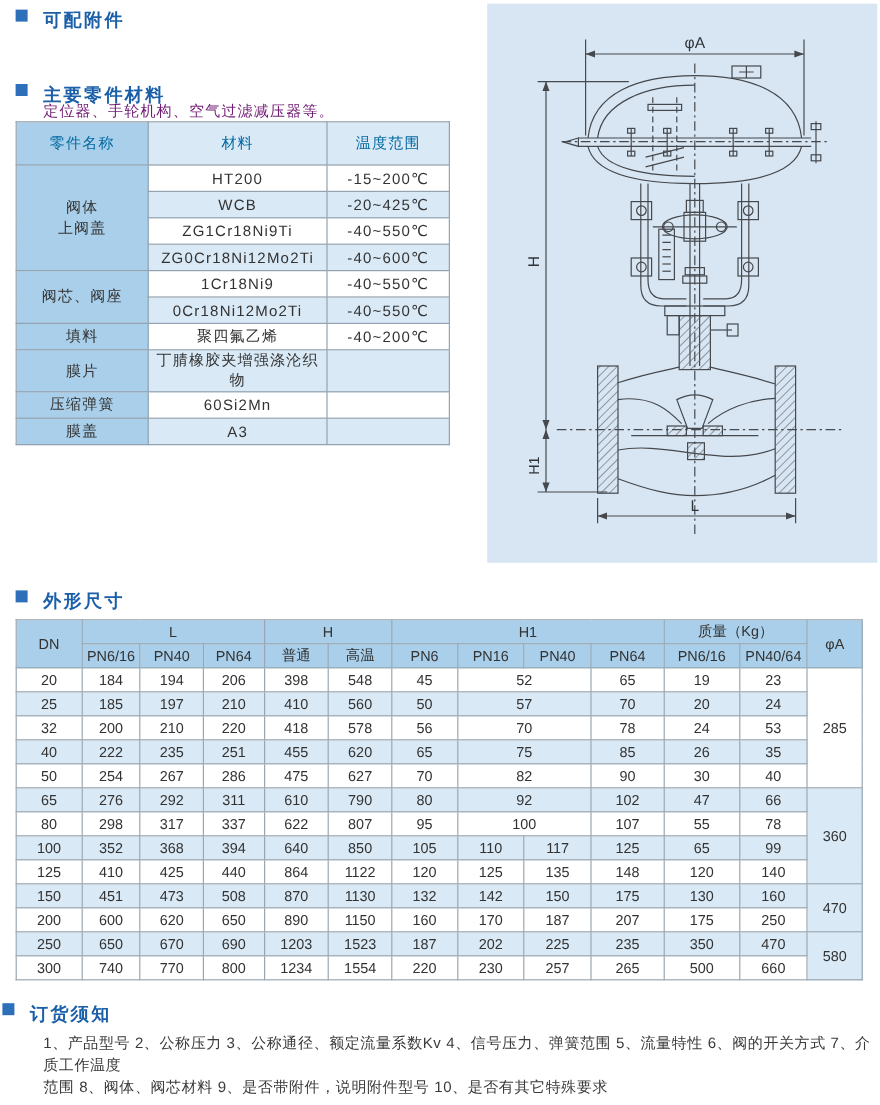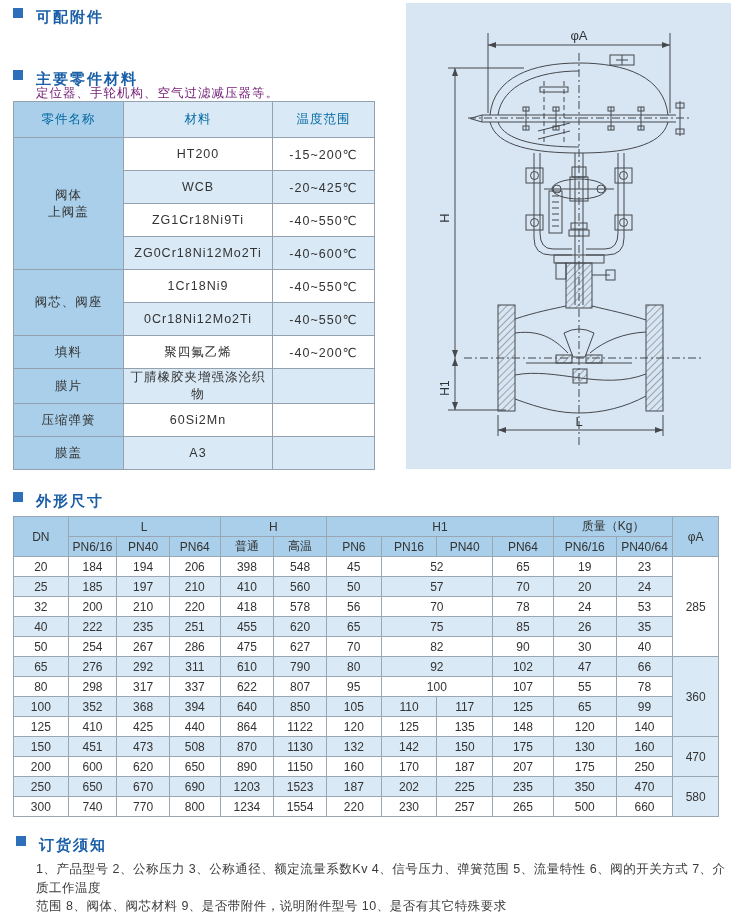--- a/index.html
+++ b/index.html
@@ -15,21 +15,21 @@
   .sec-title .bullet { width:10px; height:10px; background:#2e6fba; flex:0 0 auto; }
   .sec-title .txt { font-size:15px; font-weight:bold; color:#1a5fa8; letter-spacing:2px; }
 
   .body-text { font-size:12.5px; color:#701a75; letter-spacing:1px;margin-top:48px; }
 
   
   table { border-collapse:collapse; table-layout:fixed; }
   #materials-table { width:361px; font-size:12.5px; }
   #materials-table th, #materials-table td {
     border:1px solid #93a2ae; text-align:center; vertical-align:middle;
-    height:33px; padding:0 4px; font-weight:normal; letter-spacing:1px;
+    height:22px; padding:0 4px; font-weight:normal; letter-spacing:1px;
   }
   #materials-table thead th { height:36px; background:#d9e9f6; color:#0369a1; }
   #materials-table thead th.name-col { background:#a9cfea; }
   #materials-table td.part-name { background:#a9cfea; white-space:pre-line; line-height:17px; }
   #materials-table tr.alt td.data-cell { background:#d9e9f6;margin-left:40px; }
   #materials-table td.data-cell { background:#fff; }
   #materials-table { border:1px solid #72828e; }
 
   
   #diagram-box { background:#d8e6f3; }
@@ -499,20 +499,20 @@
         <td>220</td>
         <td>230</td>
         <td>257</td>
         <td>265</td>
         <td>500</td>
         <td>660</td>
       </tr>
     </tbody>
 </table>
 
-<div class="abs sec-title" style="left:16px; top:836px;">
+<div class="abs sec-title" style="left:2px; top:836px;">
   <span class="bullet"></span>
   <span class="txt">订货须知</span>
 </div>
 <div class="abs order-lines" style="left:36px; top:860px; width:690px;">
   <div>1、产品型号  2、公称压力  3、公称通径、额定流量系数Kv  4、信号压力、弹簧范围 5、流量特性 6、阀的开关方式  7、介质工作温度</div>
   <div>范围  8、阀体、阀芯材料 9、是否带附件，说明附件型号  10、是否有其它特殊要求</div>
 </div>
 
 </body></html>

